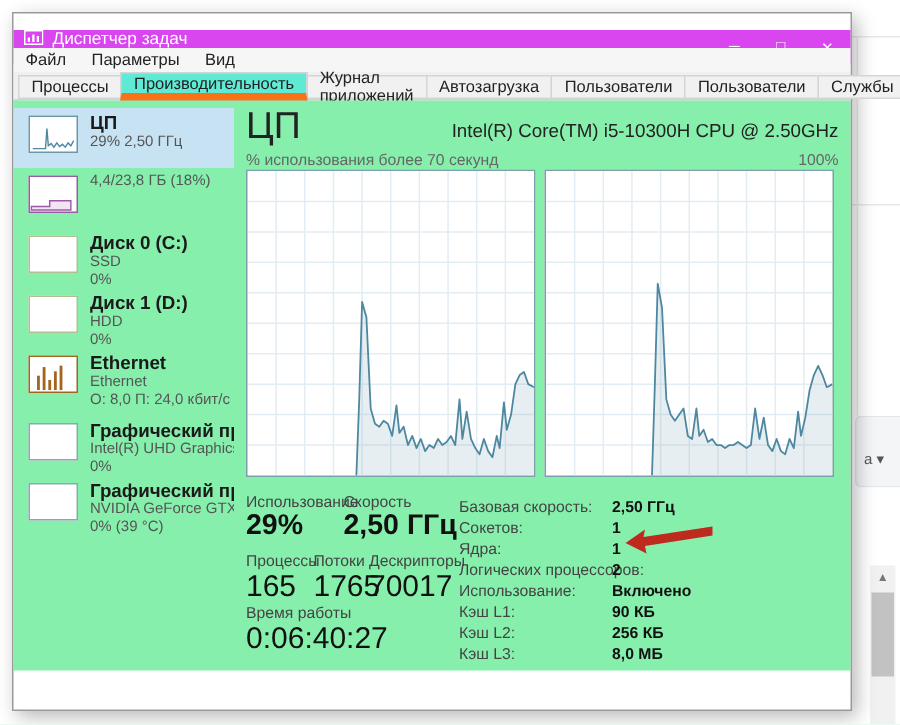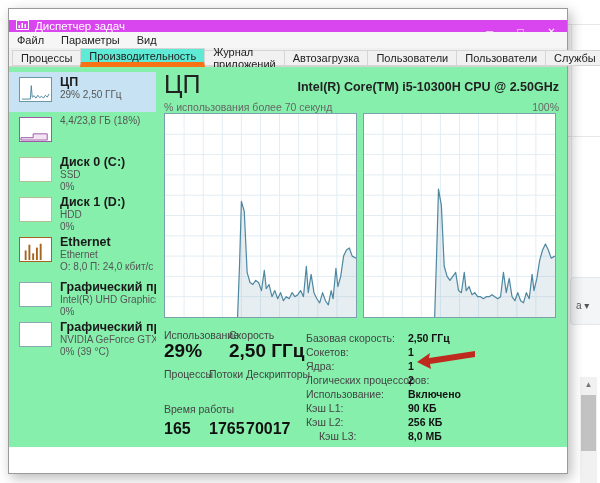--- a/index.html
+++ b/index.html
@@ -39,32 +39,32 @@
   .mini.disk{border-color:#b3bf92;}
   .mini.net{border-color:#a5641e;}
   .mini.gpu{border-color:#8aa8b0;}
   .s-text{overflow:hidden;white-space:nowrap;flex:1;min-width:0;}
   .s-title{font-size:12.5px;font-weight:700;color:#1a1a1a;line-height:14px;}
   .s-sub{font-size:10px;color:#555;line-height:11.5px;}
 
   
   .main{position:absolute;left:147px;top:0;right:0;bottom:0;}
   .main-title{position:absolute;left:8px;top:3px;font-size:25px;font-weight:400;color:#222;}
-  .cpu-name{position:absolute;right:8px;top:13px;font-size:12.5px;font-weight:700;color:#222;}
+  .cpu-name{position:absolute;right:8px;top:13px;font-size:12.5px;font-weight:400;color:#222;}
   .chart-caption{position:absolute;left:8px;top:34px;font-size:10.5px;color:#666;}
   .chart-max{position:absolute;right:8px;top:34px;font-size:10.5px;color:#666;}
   .charts{position:absolute;left:8px;top:46px;display:flex;gap:6px;}
   .chart{width:193px;height:205px;border:1px solid #7aa0ab;background:#fff;position:relative;box-sizing:border-box;}
   .chart svg{position:absolute;left:0;top:0;width:100%;height:100%;}
 
   
   .stats{position:absolute;left:8px;top:260px;width:397px;height:120px;font-size:10.5px;color:#444;}
   .st{position:absolute;white-space:nowrap;}
   .big{font-size:19px;font-weight:700;color:#111;}
-  .med{font-size:16px;font-weight:700;color:#111;margin-top:40px;}
+  .med{font-size:20px;font-weight:400;color:#111;}
   .rlab{color:#444;}
   .rval{font-weight:600;color:#111;}
   .arrow-svg{position:absolute;left:252px;top:20px;width:60px;height:24px;}
 
   
   .footer{position:absolute;left:0;bottom:0;right:0;height:26px;border-top:1px solid #e4e4e4;display:flex;align-items:center;padding-left:10px;box-sizing:border-box;gap:6px;font-size:11.5px;background:#fff;}
   .circ{width:15px;height:15px;border:1px solid #8a8a8a;border-radius:50%;display:flex;align-items:center;justify-content:center;flex:none;}
   .less-label{font-weight:600;color:#333;}
   .vsep{width:1px;height:14px;background:#ccc;margin:0 8px;}
   .resmon-link{color:#2467a8;cursor:pointer;}
@@ -265,36 +265,37 @@
           <div class="st big" style="left:65px;top:13px;">2,50 ГГц</div>
 
           <div class="st" style="left:0;top:41px;">Процессы</div>
           <div class="st med" style="left:0;top:53px;">165</div>
           <div class="st" style="left:45px;top:41px;">Потоки</div>
           <div class="st med" style="left:45px;top:53px;">1765</div>
           <div class="st" style="left:82px;top:41px;">Дескрипторы</div>
           <div class="st med" style="left:82px;top:53px;">70017</div>
 
           <div class="st" style="left:0;top:76px;">Время работы</div>
+          <div class="st med" style="left:0;top:88px;">0:06:40:27</div>
 
           <div class="st rlab" style="left:142px;top:5px;">Базовая скорость:</div>
           <div class="st rval" style="left:244px;top:5px;">2,50 ГГц</div>
           <div class="st rlab" style="left:142px;top:19px;">Сокетов:</div>
           <div class="st rval" style="left:244px;top:19px;">1</div>
           <div class="st rlab" style="left:142px;top:33px;">Ядра:</div>
           <div class="st rval" style="left:244px;top:33px;">1</div>
           <div class="st rlab" style="left:142px;top:47px;">Логических процессоров:</div>
           <div class="st rval" style="left:244px;top:47px;">2</div>
           <div class="st rlab" style="left:142px;top:61px;">Использование:</div>
           <div class="st rval" style="left:244px;top:61px;">Включено</div>
           <div class="st rlab" style="left:142px;top:75px;">Кэш L1:</div>
           <div class="st rval" style="left:244px;top:75px;">90 КБ</div>
           <div class="st rlab" style="left:142px;top:89px;">Кэш L2:</div>
           <div class="st rval" style="left:244px;top:89px;">256 КБ</div>
-          <div class="st rlab" style="left:142px;top:103px;margin-left:13px;">Кэш L3:</div>
+          <div class="st rlab" style="left:142px;top:103px;">Кэш L3:</div>
           <div class="st rval" style="left:244px;top:103px;">8,0 МБ</div>
 
           <svg class="arrow-svg" viewBox="0 0 60 24">
             <polygon points="1,15 14,6 13,11 59,4 59,10 14,17 15,22" fill="#bf2a1e"></polygon>
           </svg>
         </div>
       </div>
     </div>
 
 

